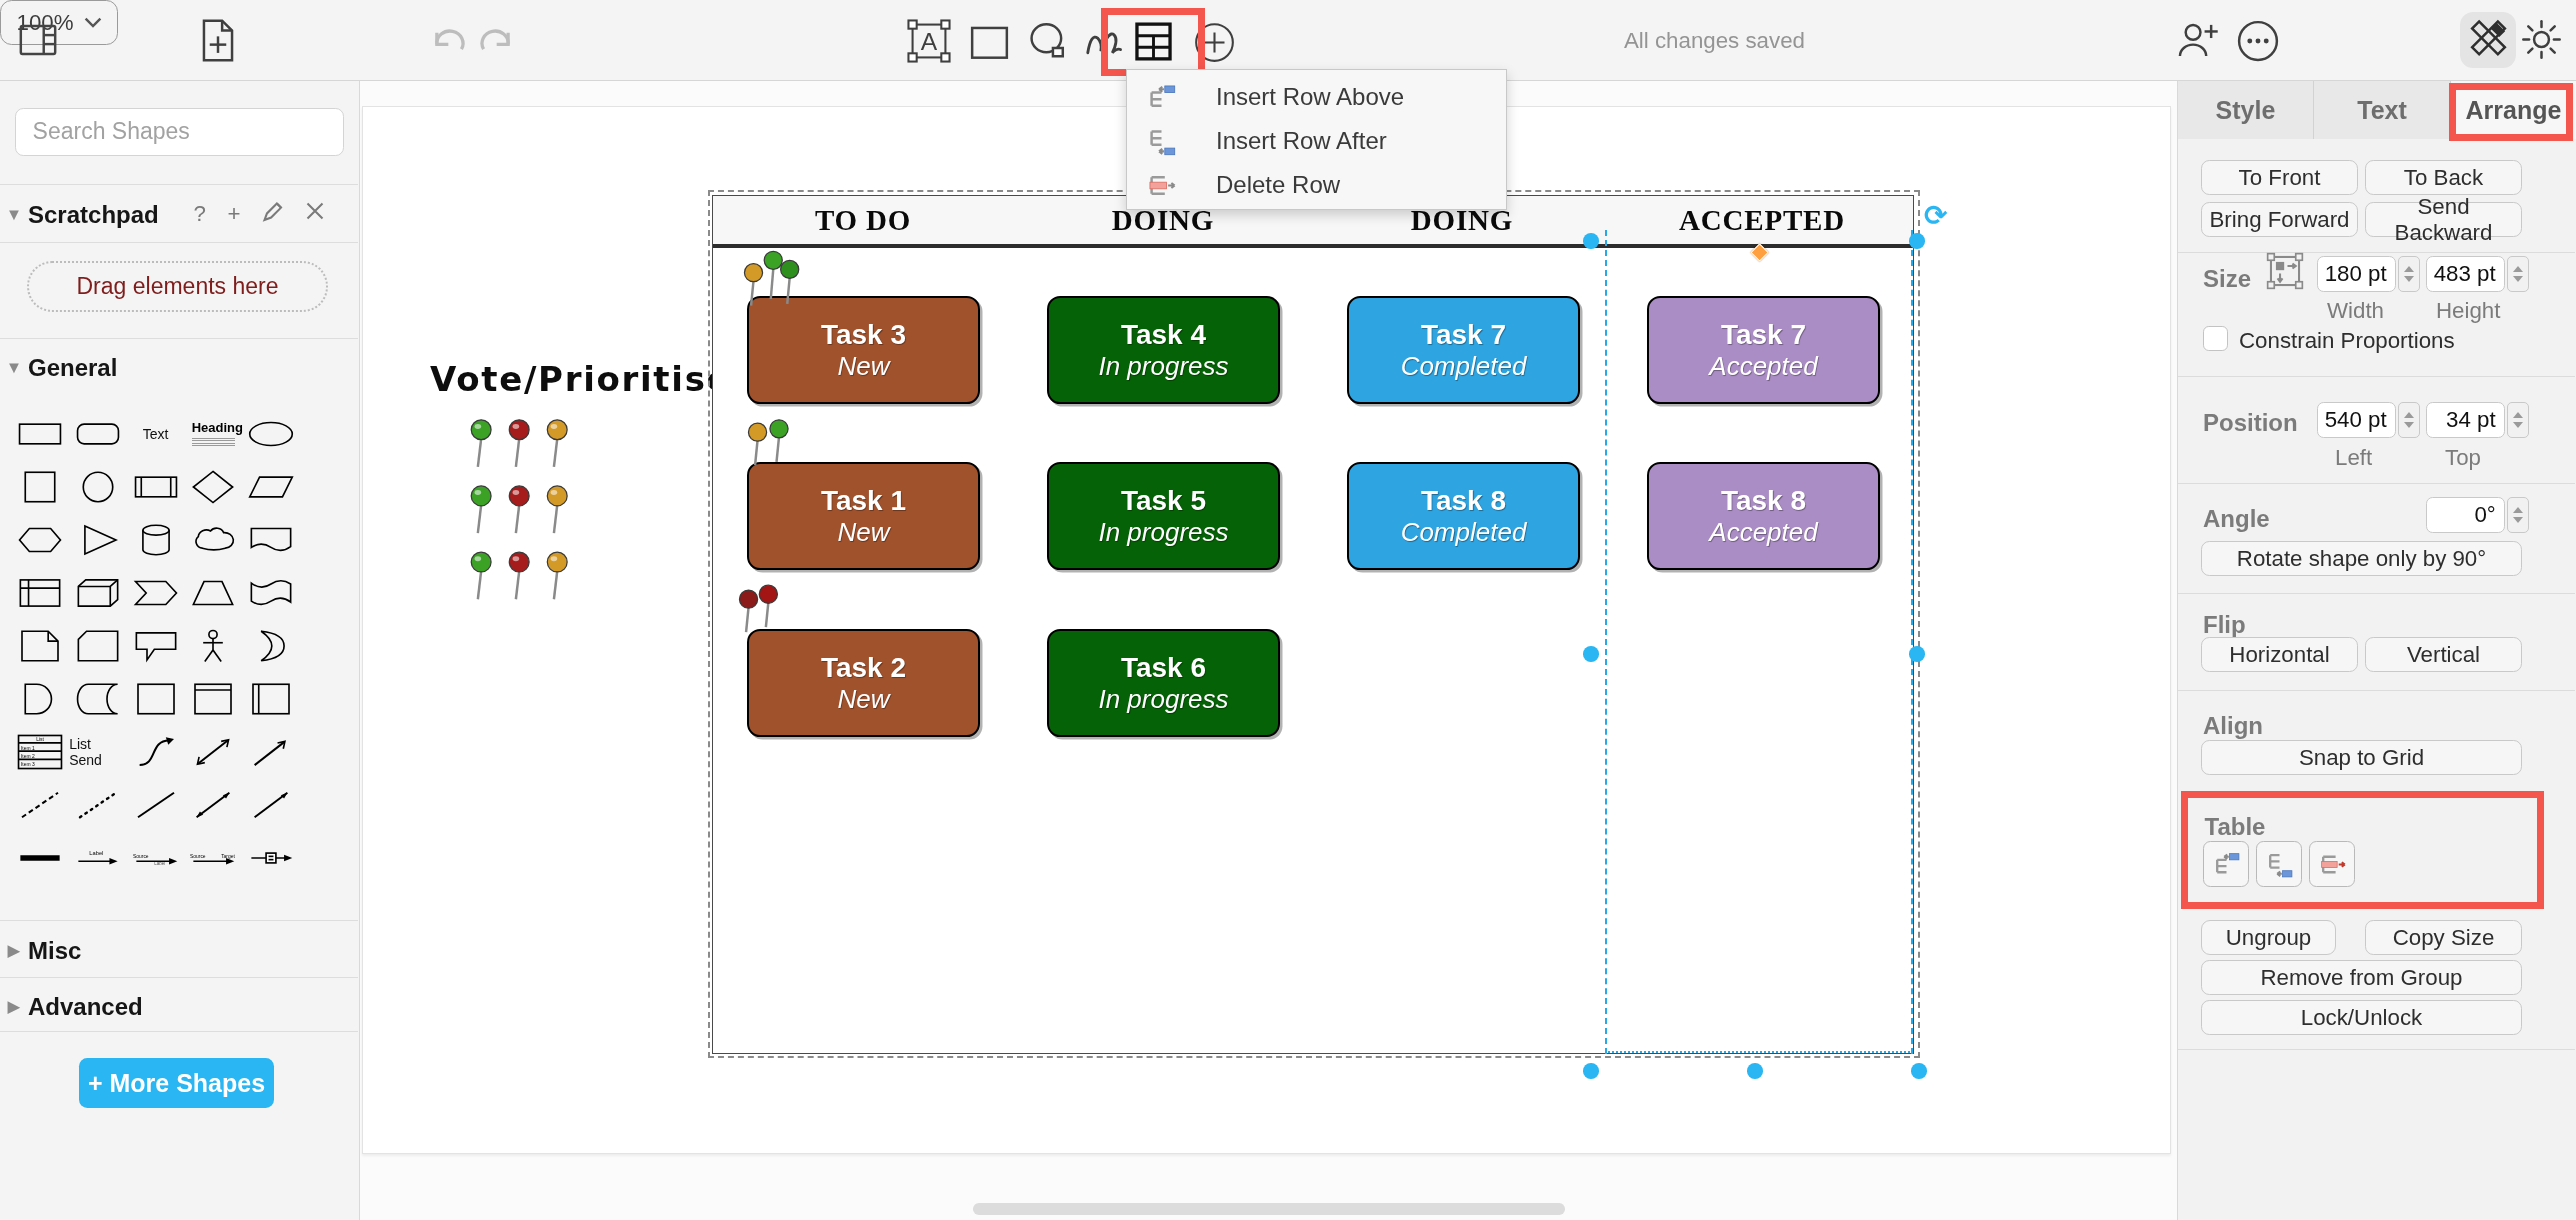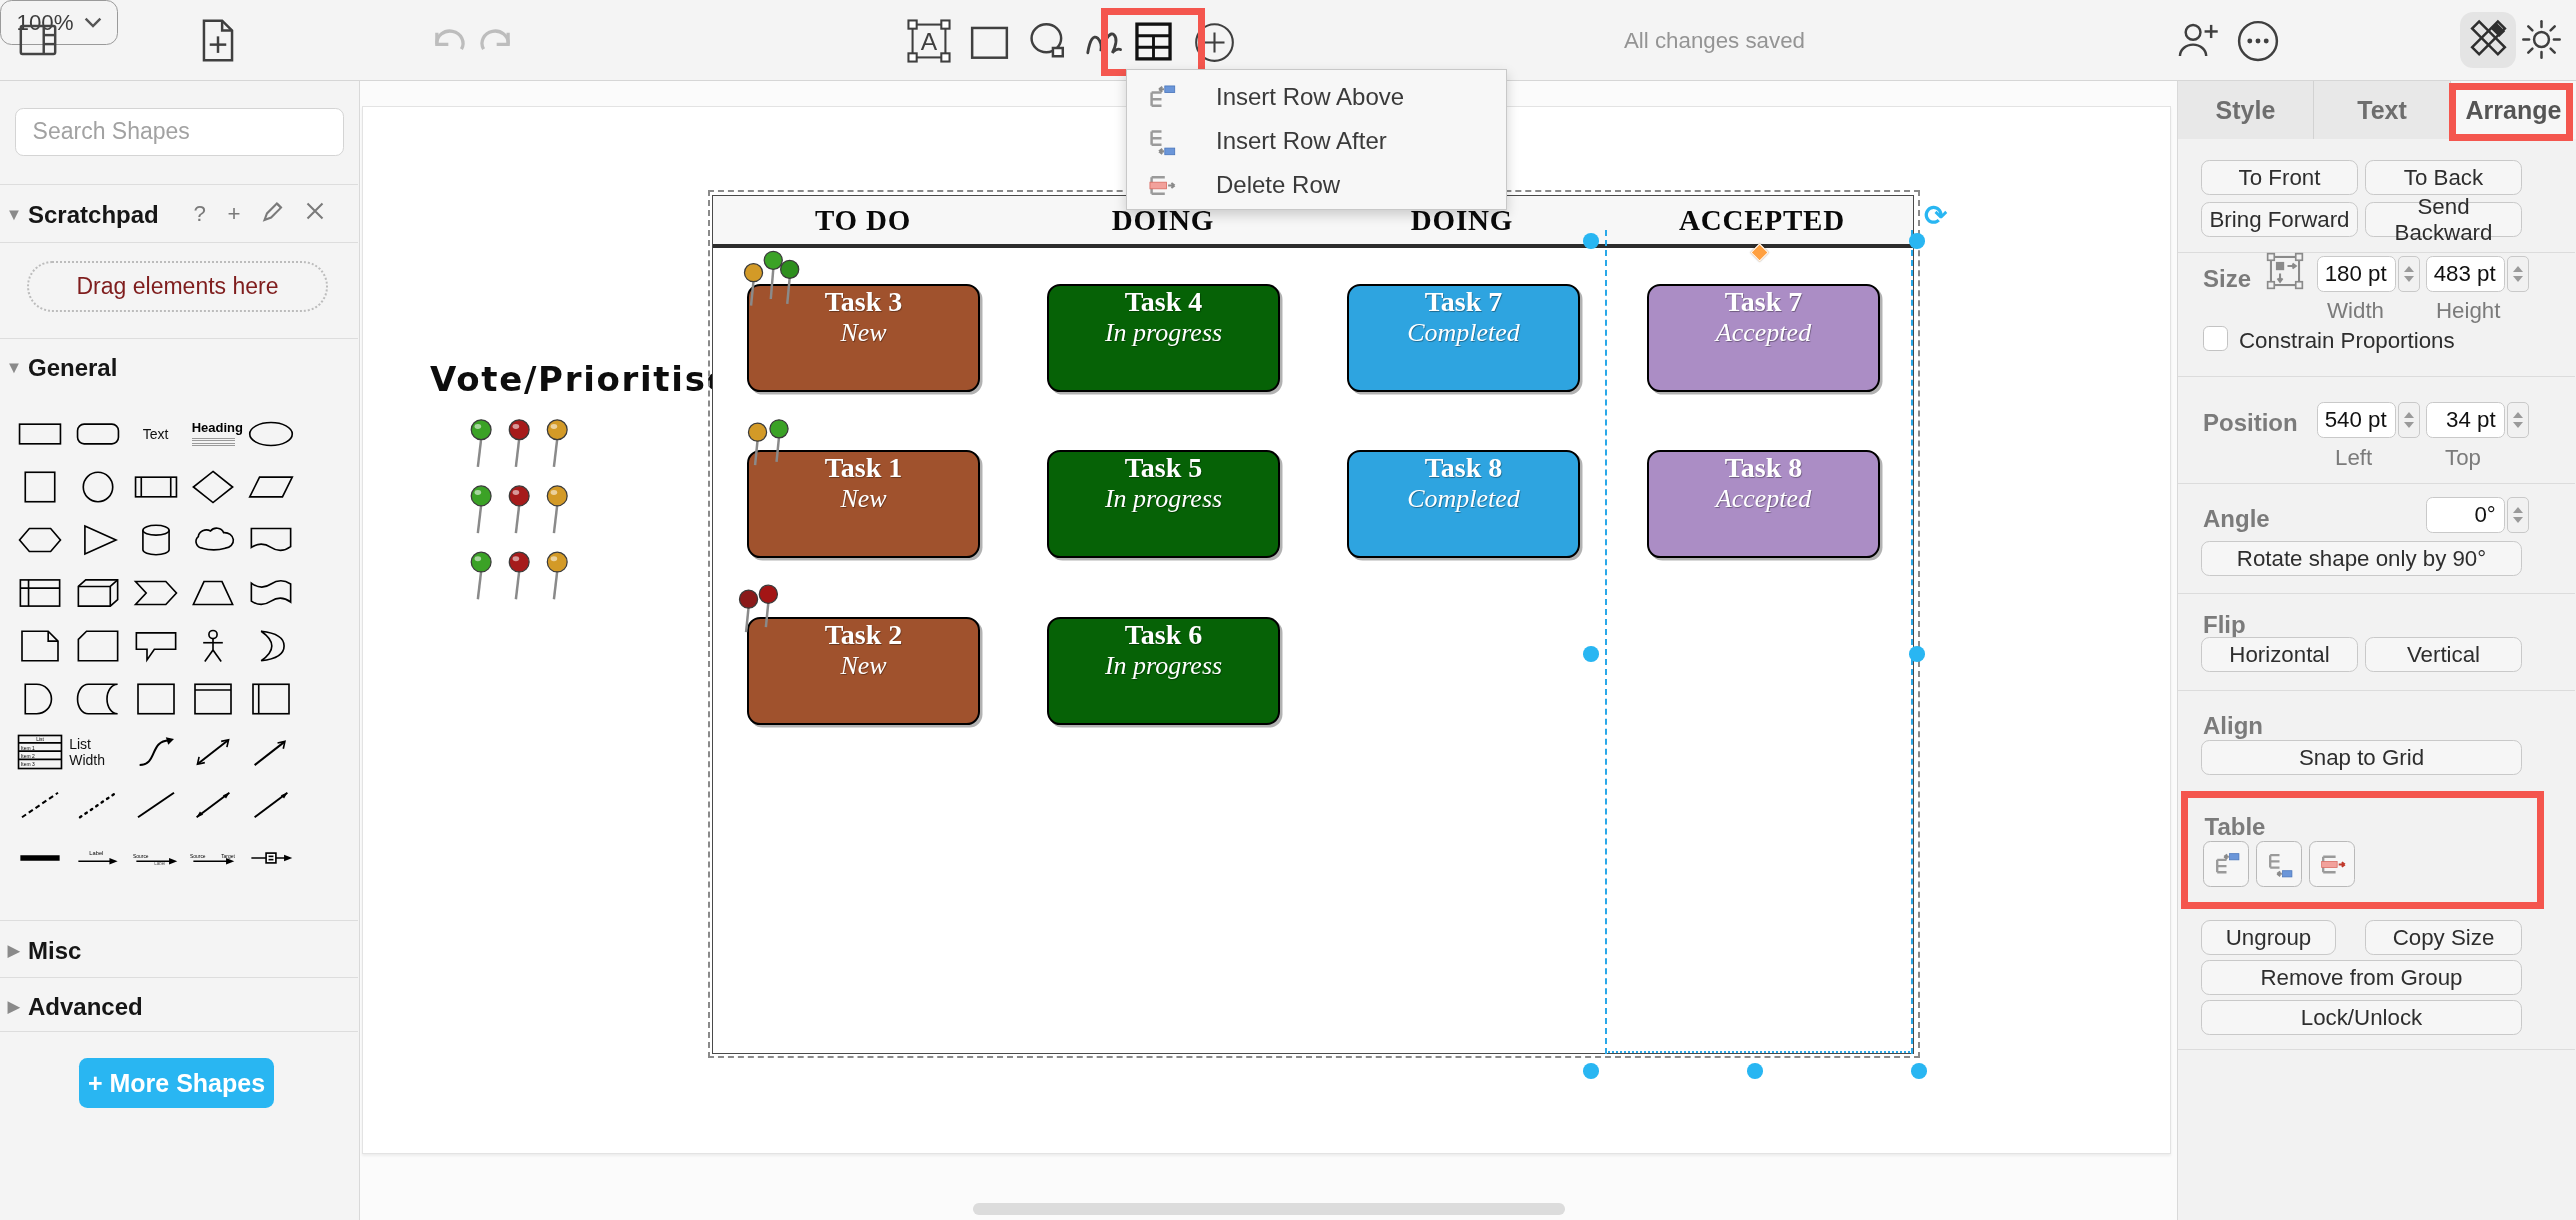--- a/index.html
+++ b/index.html
@@ -68,22 +68,22 @@
   .col-head { position:absolute; top:0; width:300px; height:48px; display:flex; align-items:center; justify-content:center;
     font-family:"Liberation Serif",serif; font-weight:bold; font-size:29px; color:#0a0a0a; letter-spacing:0.8px; }
   .sel-vline { position:absolute; top:34px; height:824px; width:0; border-left:2.5px dashed #29a8e8; }
   .sel-hline { position:absolute; left:892px; top:855px; width:308px; height:0; border-top:2.5px dotted #29a8e8; }
   #sel-diamond { position:absolute; left:1040px; top:50px; width:13.2px; height:13.2px; background:#ffa040; border:1.7px solid #fff;
     transform:rotate(45deg); box-shadow:0 0 1.7px rgba(0,0,0,.4); }
   .handle { position:absolute; width:15.7px; height:15.7px; border-radius:50%; background:#29b6f2; z-index:5; }
   #rotate-handle { position:absolute; left:1564px; top:118px; font-size:28px; color:#29b6f2; font-weight:bold; }
 
   .card { position:absolute; width:233px; height:108px; border:2.5px solid #000; border-radius:13.2px;
-    box-shadow:2.5px 2.5px 0 rgba(0,0,0,.30); color:#fff; display:flex; flex-direction:column; align-items:center; 
-    font-family:Liberation Serif, serif; }
+    box-shadow:2.5px 2.5px 0 rgba(0,0,0,.30); color:#fff; display:flex; flex-direction:column; align-items:center; justify-content:center;
+    font-family:Liberation Sans, sans-serif;margin-top:12px; }
   .card-title { font-size:28px; font-weight:bold; text-shadow:0.8px 0.8px 0.8px rgba(0,0,0,.35); }
   .card-status { font-size:26px; font-style:italic; text-shadow:0.8px 0.8px 0.8px rgba(0,0,0,.35); }
 
   
   #panel { left:2177px; top:81px; width:399px; height:1139px; background:#f2f2f2; border-left:1.7px solid #d9d9d9; z-index:10; }
   .tab { position:absolute; top:0; height:58px; display:flex; align-items:center; justify-content:center;
     font-size:25px; font-weight:bold; color:#6e6e6e; background:#e8e8e8; border-right:0.8px solid #d2d2d2; cursor:pointer; }
   .tab.active { background:#f7f7f7; color:#555; }
   .pbtn { position:absolute; background:#f6f6f6; border:1.7px solid #c9c9c9; border-radius:8.3px; font-size:22.3px; color:#2e2e2e;
     display:flex; align-items:center; justify-content:center; font-family:inherit; cursor:pointer; }
@@ -474,21 +474,21 @@
             <rect x="4" y="3" width="52" height="40"></rect>
             <line x1="4" y1="12" x2="56" y2="12"></line>
             <line x1="4" y1="22" x2="56" y2="22"></line>
             <line x1="4" y1="32" x2="56" y2="32"></line>
             <text x="30" y="10" font-size="6" text-anchor="middle" fill="#000" stroke="none">List</text>
             <text x="7" y="20" font-size="6" fill="#000" stroke="none">Item 1</text>
             <text x="7" y="30" font-size="6" fill="#000" stroke="none">Item 2</text>
             <text x="7" y="40" font-size="6" fill="#000" stroke="none">Item 3</text>
           </svg>
         </div>
-      <div class="cell celltext">List Width</div>
+      <div class="cell celltext">List Send</div>
       <div class="cell">
           <svg width="50" height="36" viewBox="0 0 60 44">
             <path d="M10,38 C32,38 22,8 46,8" stroke-width="2.5"></path>
             <polygon points="52,6 42,4 45,13" fill="#000" stroke="none"></polygon>
           </svg>
         </div>
       <div class="cell">
           <svg width="50" height="36" viewBox="0 0 60 44">
             <line x1="12" y1="36" x2="48" y2="8" stroke-width="2.5"></line>
             <polyline points="20,35 11,37 13,28" fill="none"></polyline>

